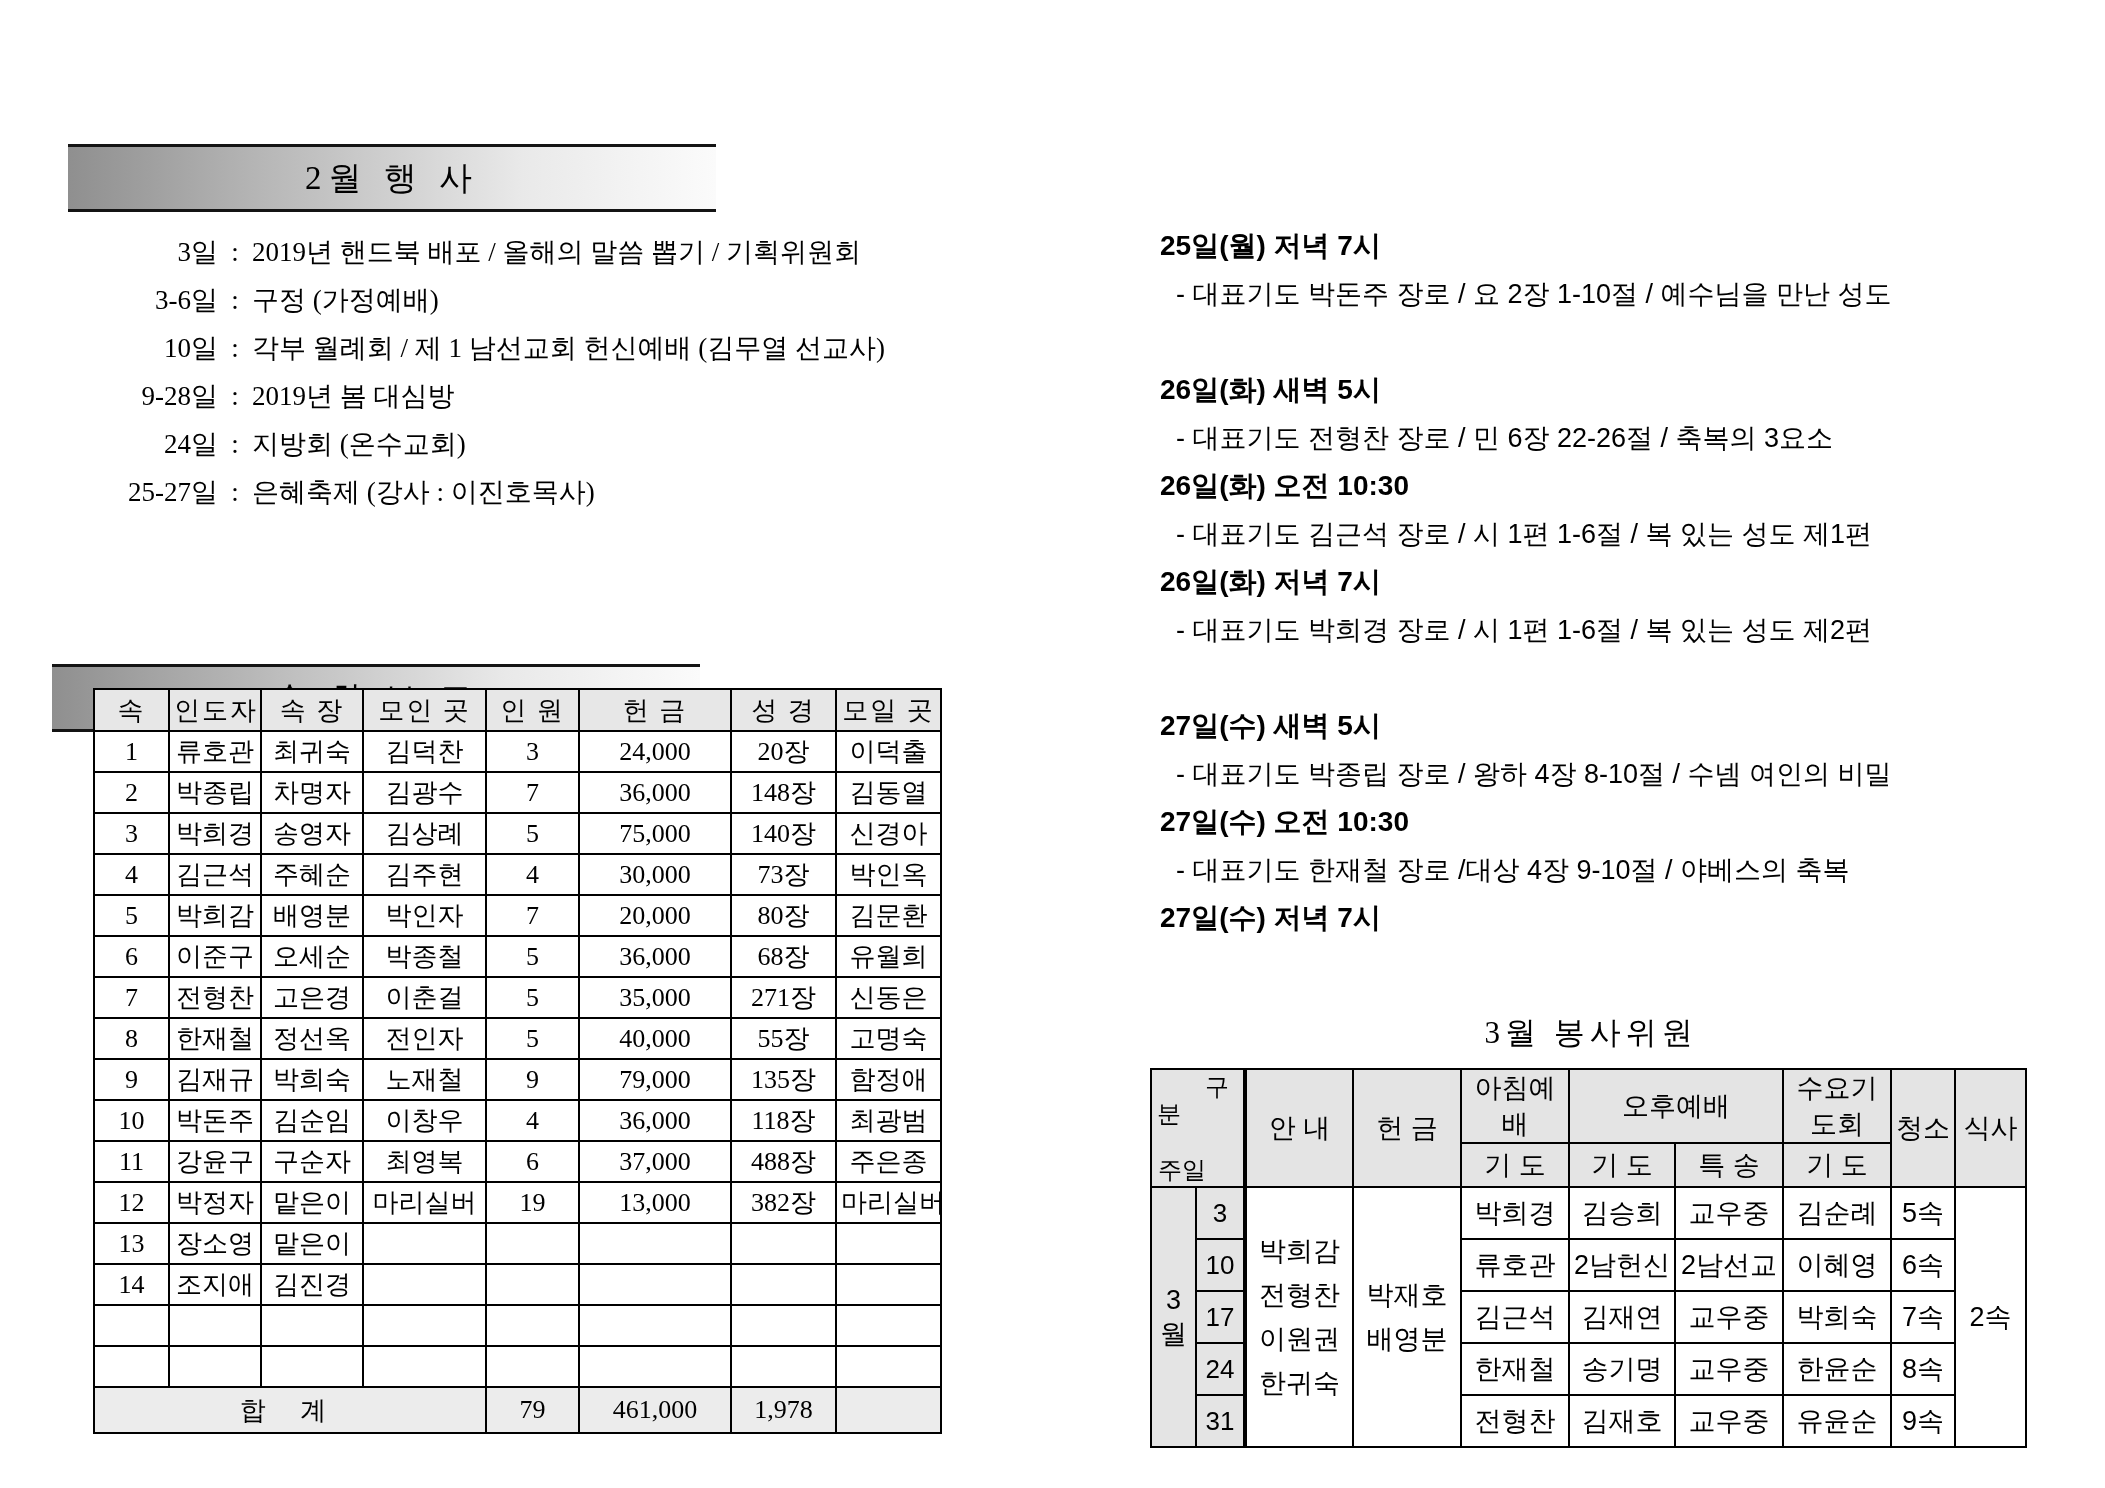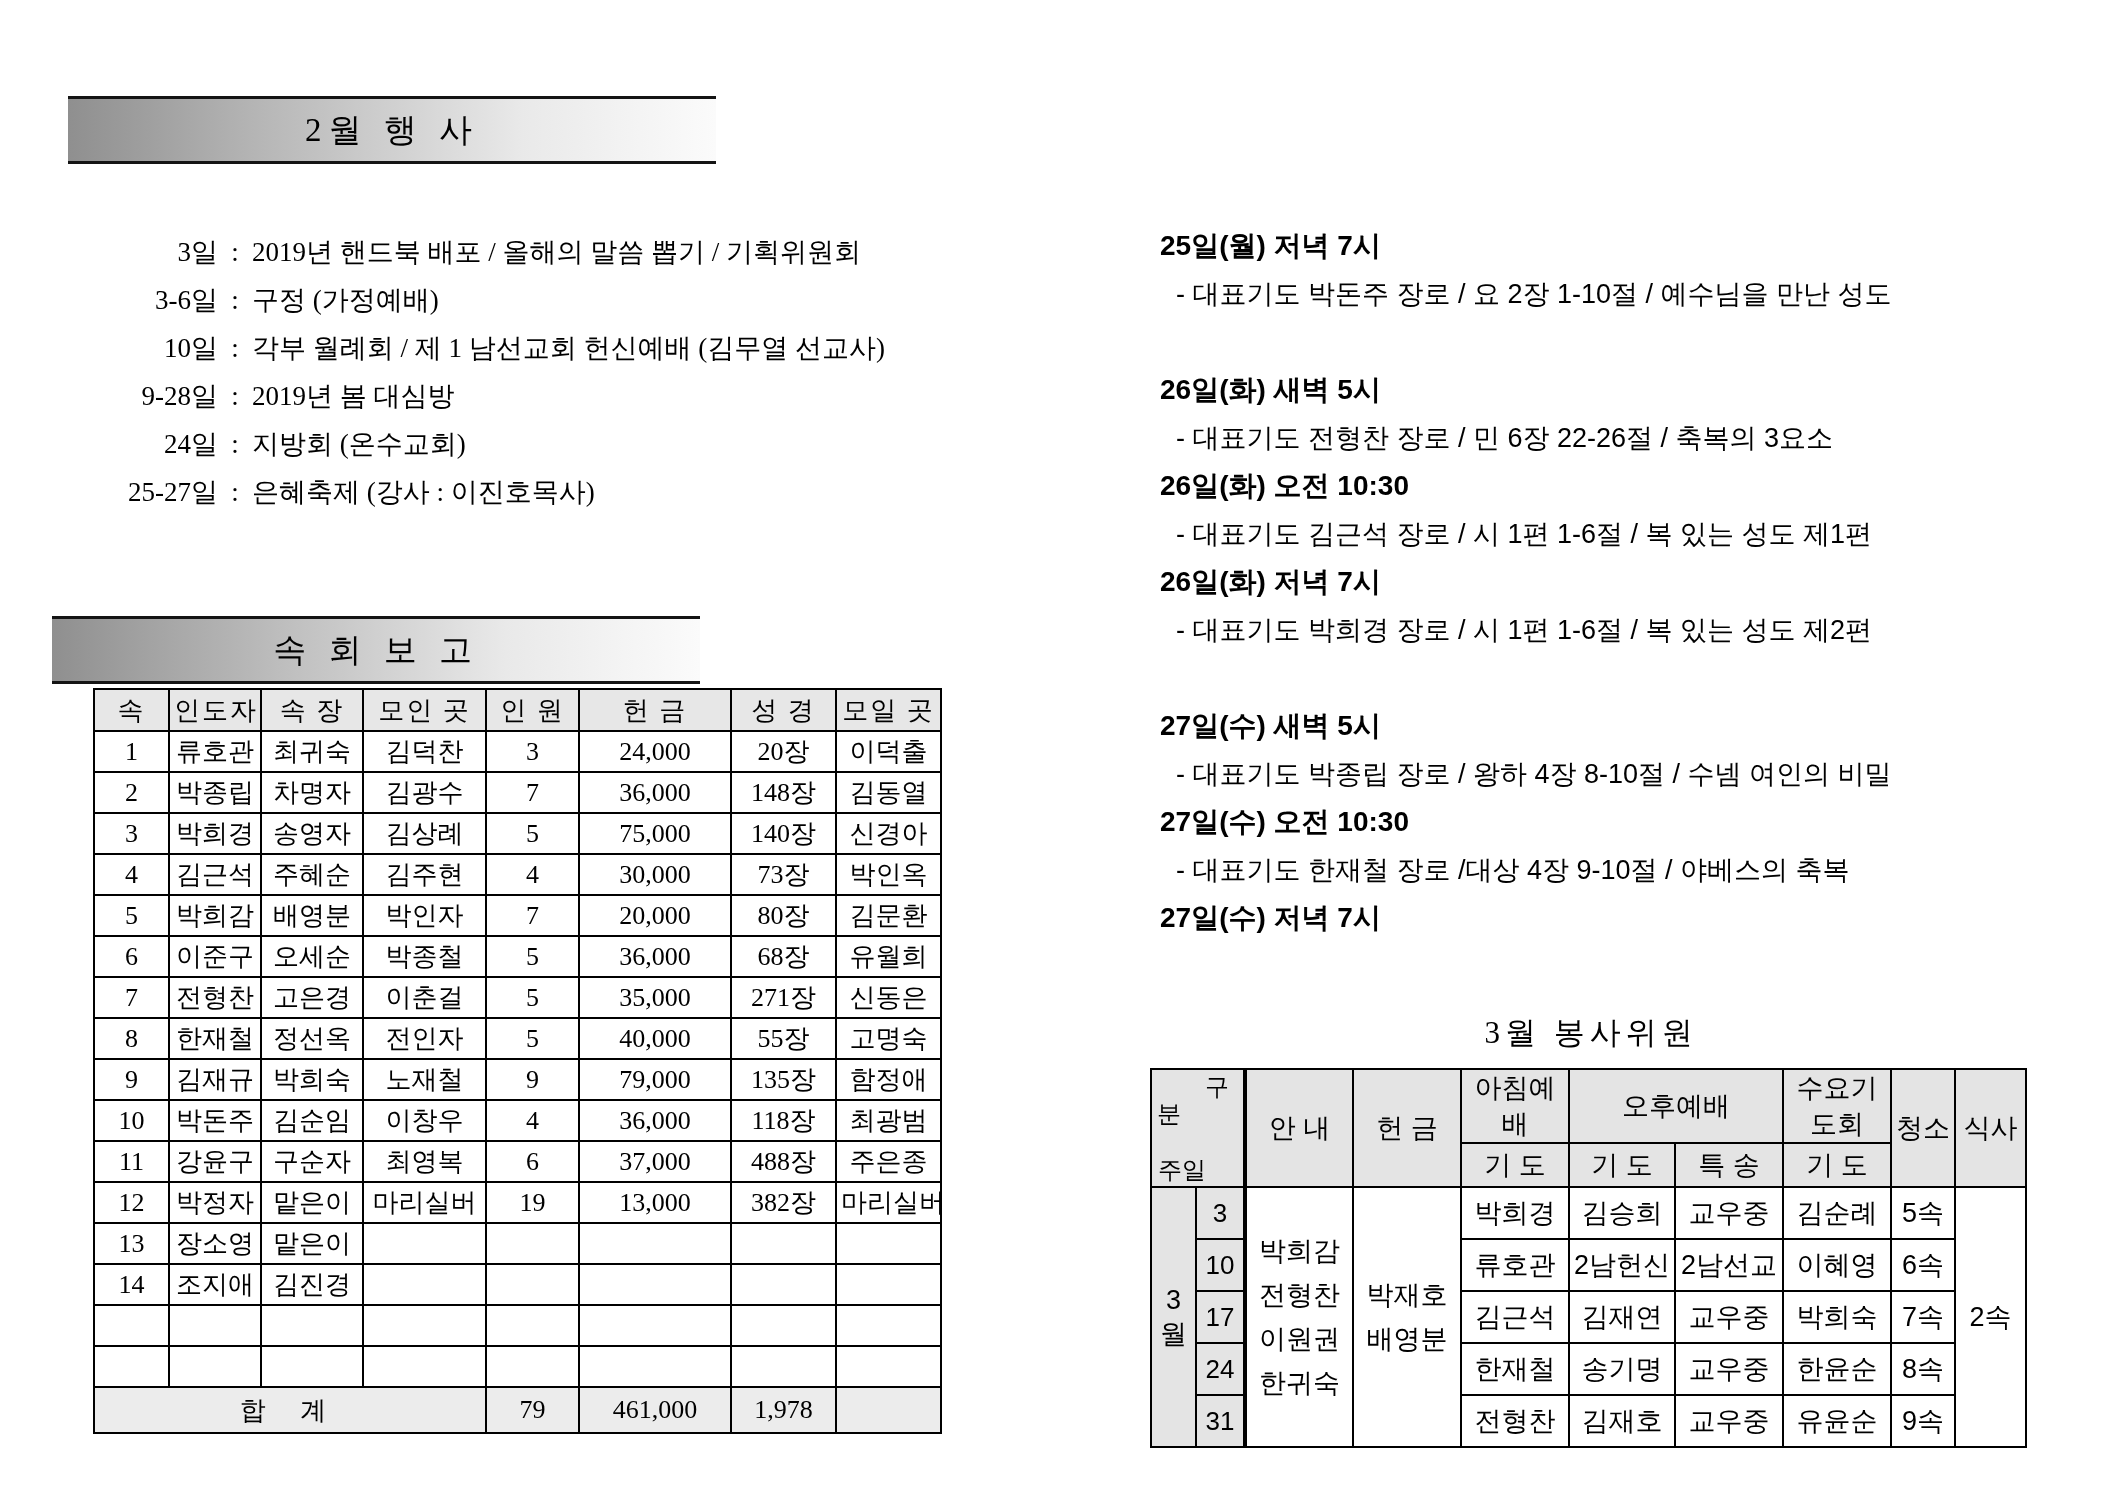--- a/index.html
+++ b/index.html
@@ -4,21 +4,21 @@
 <style>
   html,body{margin:0;padding:0;background:#ffffff;}
   .page{position:relative;width:2105px;height:1488px;background:#ffffff;overflow:hidden;
         font-family:"Liberation Serif",serif;color:#000;}
 
   
   .banner{position:absolute;height:62px;
           border-top:3px solid #141414;border-bottom:3px solid #141414;
           background:linear-gradient(90deg,#8f8f8f 0%,#bdbdbd 35%,#e9e9e9 70%,#fbfbfb 100%);
           display:flex;align-items:center;justify-content:center;
-          font-size:33px;letter-spacing:7px;font-family:"Liberation Serif",serif;}
+          font-size:33px;letter-spacing:7px;font-family:"Liberation Serif",serif;margin-top:48px;}
   .banner-feb{left:68px;top:96px;width:648px;}
   .banner-report{left:52px;top:616px;width:648px;}
   .banner-revival{left:1155px;top:96px;width:872px;letter-spacing:3px;}
 
   
   .events{position:absolute;left:68px;top:228px;width:920px;
           font-family:Liberation Serif, serif;font-size:27px;}
   .event-row{display:flex;line-height:48px;white-space:nowrap;}
   .event-date{display:inline-block;width:150px;text-align:right;}
   .event-colon{display:inline-block;width:34px;text-align:center;}

